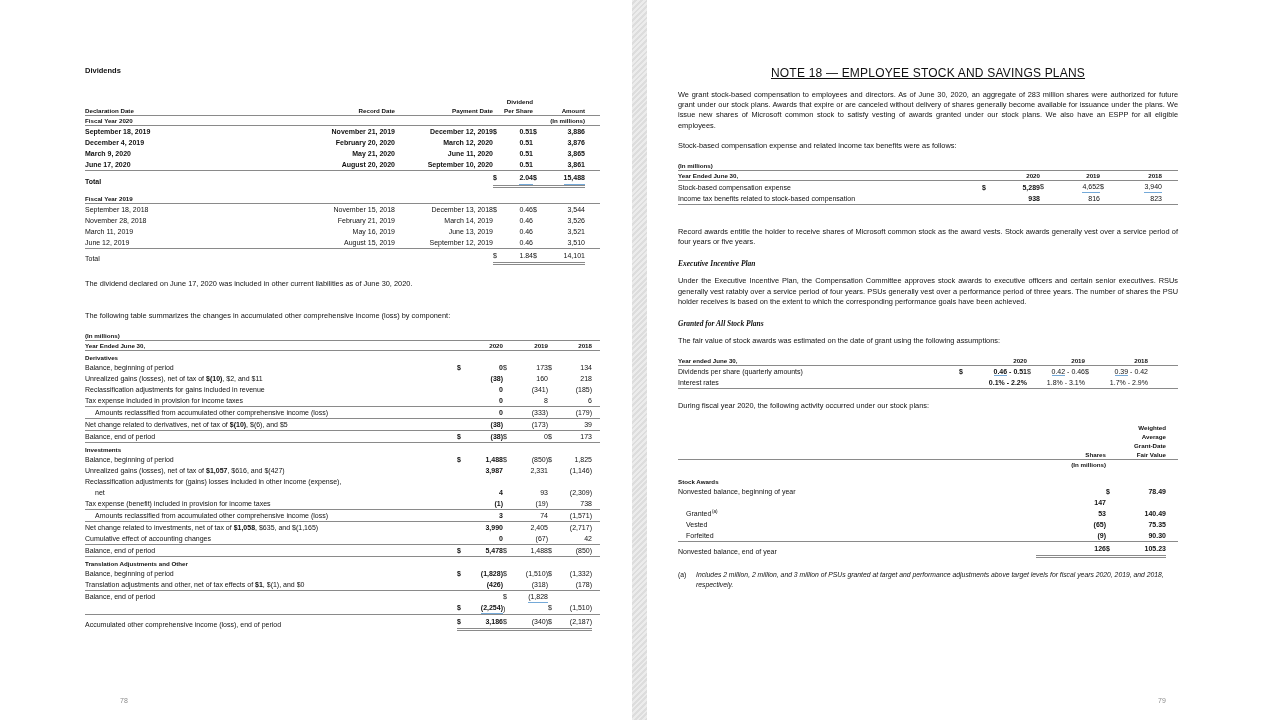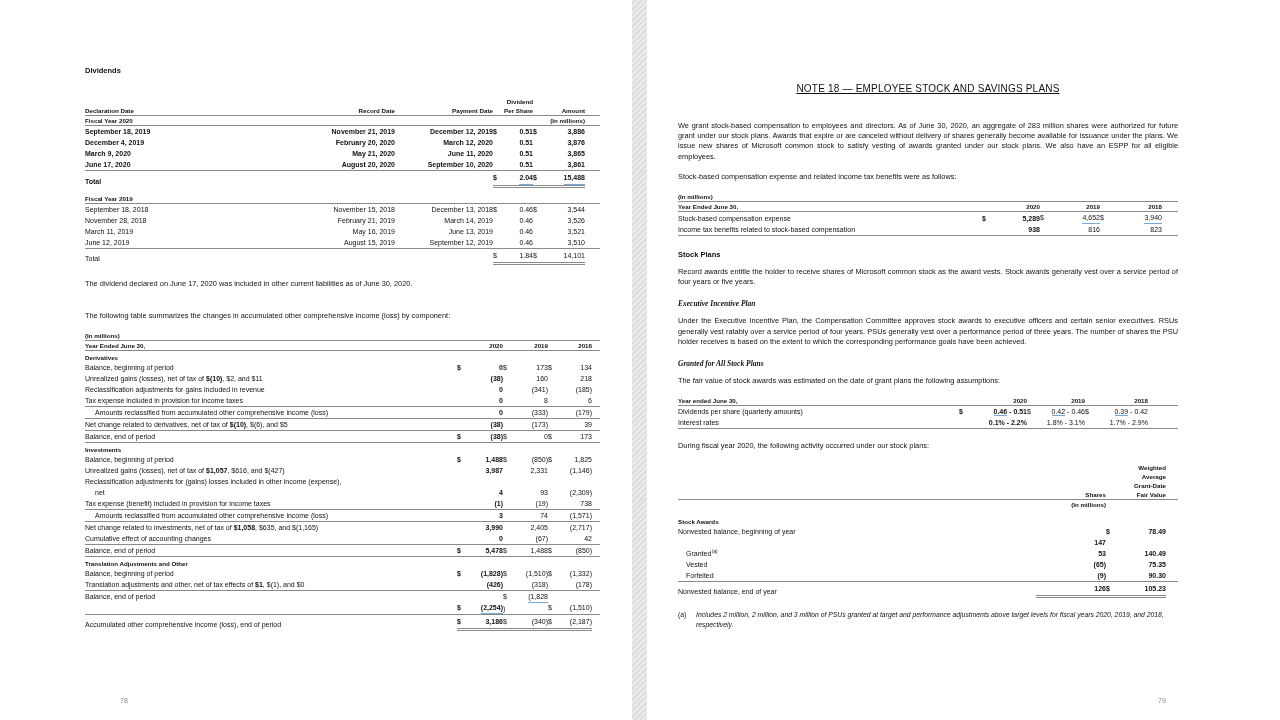--- a/index.html
+++ b/index.html
@@ -11,21 +11,21 @@
   #gutter{position:absolute;left:632px;top:0;width:15px;height:720px;
           background:repeating-linear-gradient(135deg,#ececec 0 2px,#dddddd 2px 4px);}
   .content{position:absolute;top:50px;}
   #page-left .content{left:85px;width:515px;}
   #page-right .content{left:31px;width:500px;}
 
   .p{font-size:7.4px;line-height:10.2px;}
   .just{text-align:justify;}
   .h{font-size:7.5px;font-weight:bold;}
   .hi{font-style:italic;font-family:Liberation Serif, serif;}
-  .note-head{text-align:center;font-size:10px;margin:17px;}
+  .note-head{text-align:center;font-size:12px;margin:0;}
   .note-head span{text-decoration:underline;letter-spacing:.2px;}
 
   .tr{display:flex;align-items:flex-end;font-size:7px;line-height:11px;}
   .tr2{align-items:flex-start;}
   .lbl{flex:1;min-width:0;}
   .num{text-align:right;}
   .tiny{font-size:6.2px;font-weight:bold;line-height:9px;}
   .b{font-weight:bold;}
   .ind{padding-left:10px;}
   .ind2{padding-left:8px;}
@@ -483,33 +483,32 @@
       <div class="tr rule">
         <span class="lbl">Income tax benefits related to stock-based compensation</span>
         <span class="num r1 b">938</span>
         <span class="num r2">816</span>
         <span class="num r3">823</span>
         <span class="sp16"></span>
       </div>
     </div>
 
     <div class="gap14"></div>
-    <div class="h">Stock Plans</div>
     <div class="gap8"></div>
     <div class="p just">Record awards entitle the holder to receive shares of Microsoft common stock as the award vests. Stock awards generally vest over a service period of four years or five years.</div>
     <div class="gap12"></div>
 
     <div class="h hi">Executive Incentive Plan</div>
     <div class="gap8"></div>
     <div class="p just">Under the Executive Incentive Plan, the Compensation Committee approves stock awards to executive officers and certain senior executives. RSUs generally vest ratably over a service period of four years. PSUs generally vest over a performance period of three years. The number of shares the PSU holder receives is based on the extent to which the corresponding performance goals have been achieved.</div>
     <div class="gap12"></div>
 
     <div class="h hi">Granted for All Stock Plans</div>
     <div class="gap8"></div>
-    <div class="p">The fair value of stock awards was estimated on the date of grant plans the following assumptions:</div>
+    <div class="p">The fair value of stock awards was estimated on the date of grant using the following assumptions:</div>
     <div class="gap10"></div>
 
     <div>
       <div class="tr rule" style="line-height:13px;">
         <span class="lbl tiny">Year ended June 30,</span>
         <span class="num a1 tiny">2020</span>
         <span class="num a2 tiny">2019</span>
         <span class="num a3 tiny">2018</span>
         <span class="sp30"></span>
       </div>

